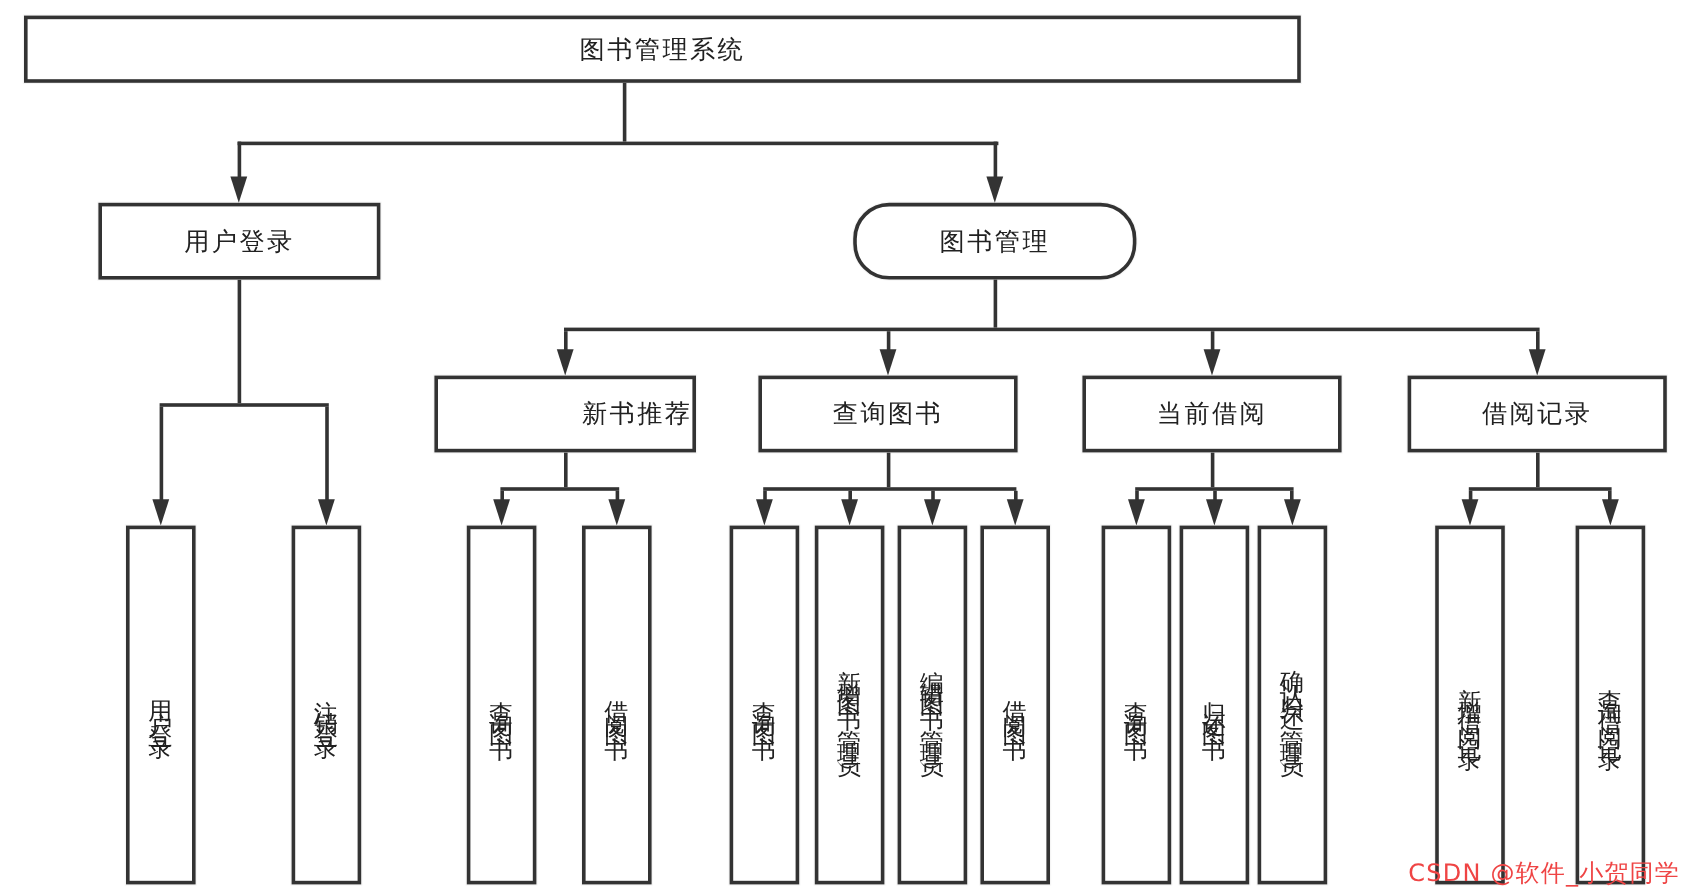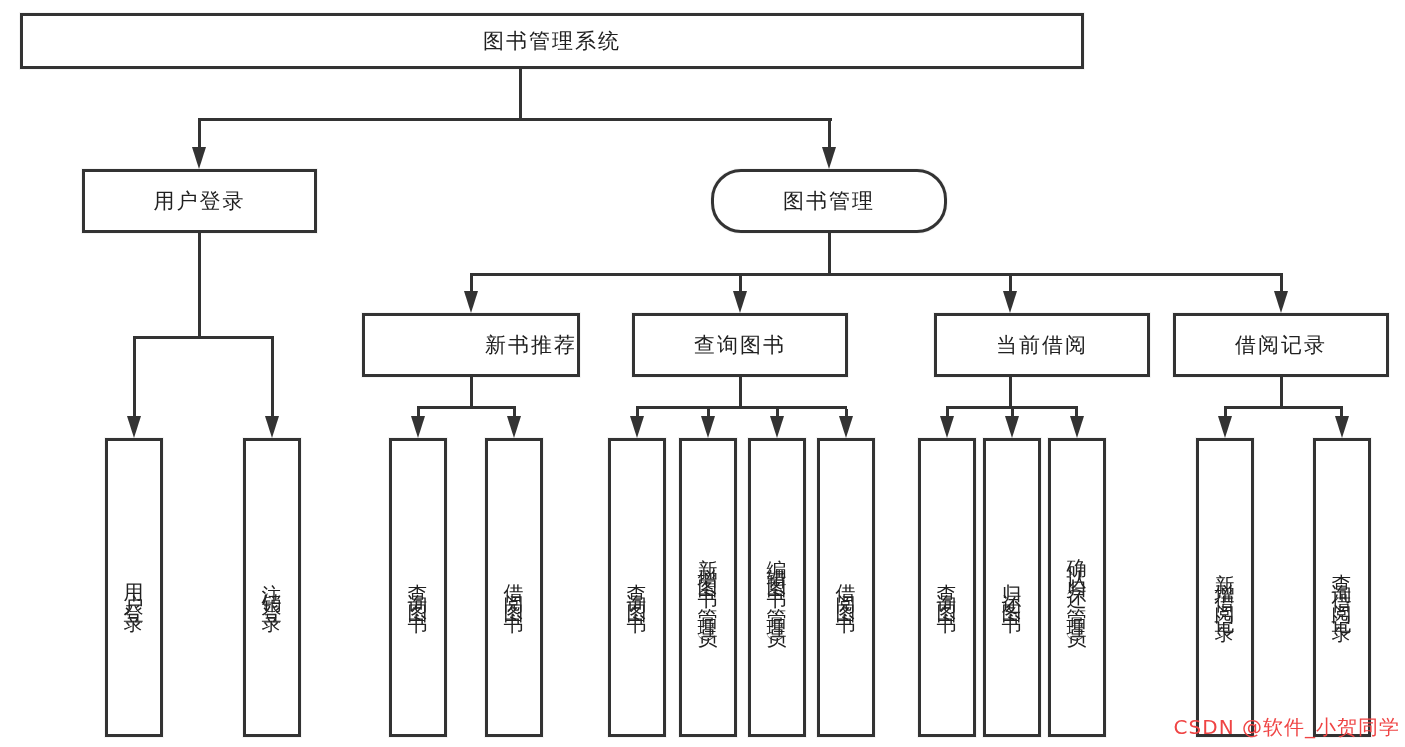--- a/index.html
+++ b/index.html
@@ -127,21 +127,21 @@
   </div>
 
   <div class="node" style="left:362px; top:313px; width:218px; height:64px;justify-content:flex-end;">
     <span>新书推荐</span>
   </div>
 
   <div class="node" style="left:632px; top:313px; width:216px; height:64px;">
     <span>查询图书</span>
   </div>
 
-  <div class="node" style="left:902px; top:313px; width:216px; height:64px;margin-left:32px;">
+  <div class="node" style="left:902px; top:313px; width:216px; height:64px;">
     <span>当前借阅</span>
   </div>
 
   <div class="node" style="left:1173px; top:313px; width:216px; height:64px;">
     <span>借阅记录</span>
   </div>
 
   <div class="node vert" style="left:105px; top:438px; width:58px; height:299px;">
     <span>用户登录</span>
   </div>

